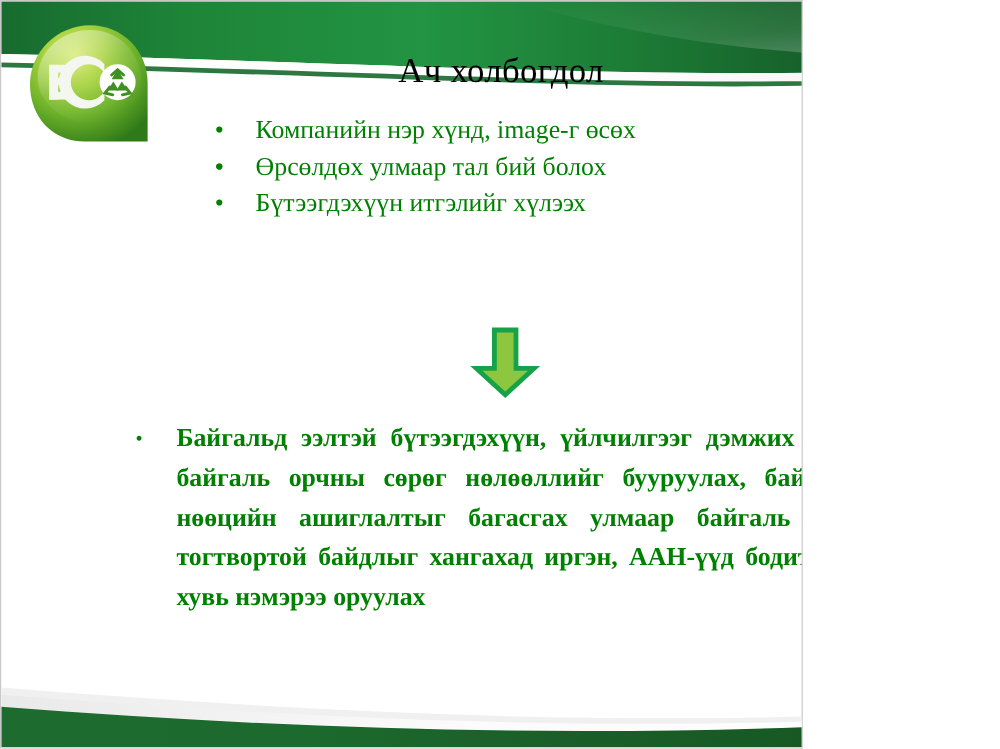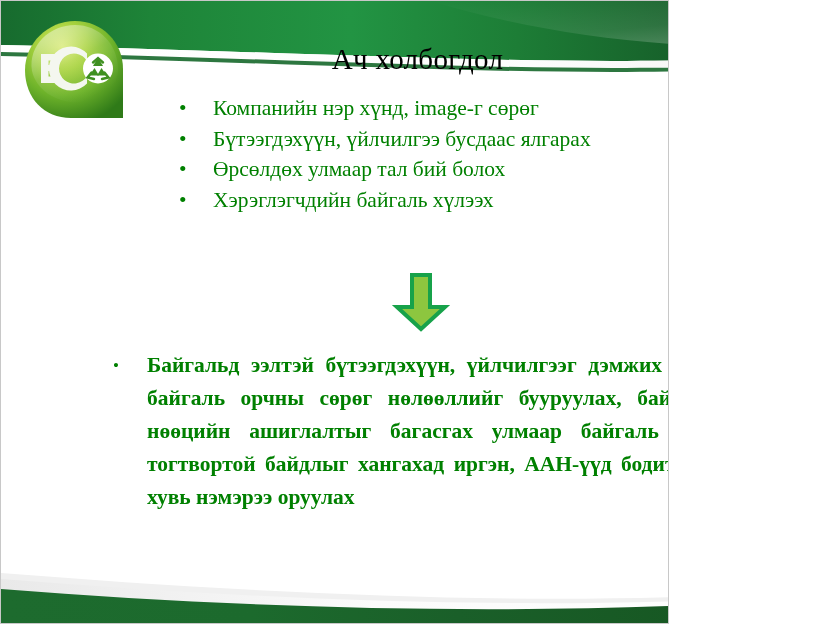--- a/index.html
+++ b/index.html
@@ -186,33 +186,32 @@
       <path d="M85.5,57.5 L89.5,62.5 L83,64"></path>
       <path d="M74,47.5 L79,43 L84,47.5"></path>
     </g>
   </svg>
 
   <div id="page-title">Ач холбогдол</div>
 
   <ul id="bullet-list">
     <li>
       <span class="bullet-dot">•</span>
-      <span>Компанийн нэр хүнд, image-г сөрөг</span>
-    </li>
-    <li>
-      <span class="bullet-dot">•</span>
-      <span>Бүтээгдэхүүн,  үйлчилгээ бусдаас ялгарах</span>
+      <span>Компанийн нэр хүнд, image-г өсөх</span>
+    </li>
+    <li>
+      <span class="bullet-dot">•</span>
     </li>
     <li>
       <span class="bullet-dot">•</span>
       <span>Өрсөлдөх улмаар тал бий болох</span>
     </li>
     <li>
       <span class="bullet-dot">•</span>
-      <span>Хэрэглэгчдийн байгаль хүлээх</span>
+      <span>Бүтээгдэхүүн итгэлийг хүлээх</span>
     </li>
   </ul>
 
   <svg id="flow-arrow" viewBox="0 0 62 62" aria-hidden="true">
     <path d="M22,4 L40,4 L40,36 L55,36 L31,58 L7,36 L22,36 Z" fill="#8dc63f" stroke="#17a24a" stroke-width="4" stroke-linejoin="miter"></path>
   </svg>
 
   <div id="summary-block">
     <span class="bullet-dot">•</span>
     <span id="summary-text">Байгальд ээлтэй бүтээгдэхүүн, үйлчилгээг дэмжих замаар байгаль орчны сөрөг нөлөөллийг бууруулах, байгалийн нөөцийн ашиглалтыг багасгах улмаар байгаль орчны тогтвортой байдлыг хангахад иргэн, ААН-үүд бодитойгоор хувь нэмэрээ оруулах</span>

